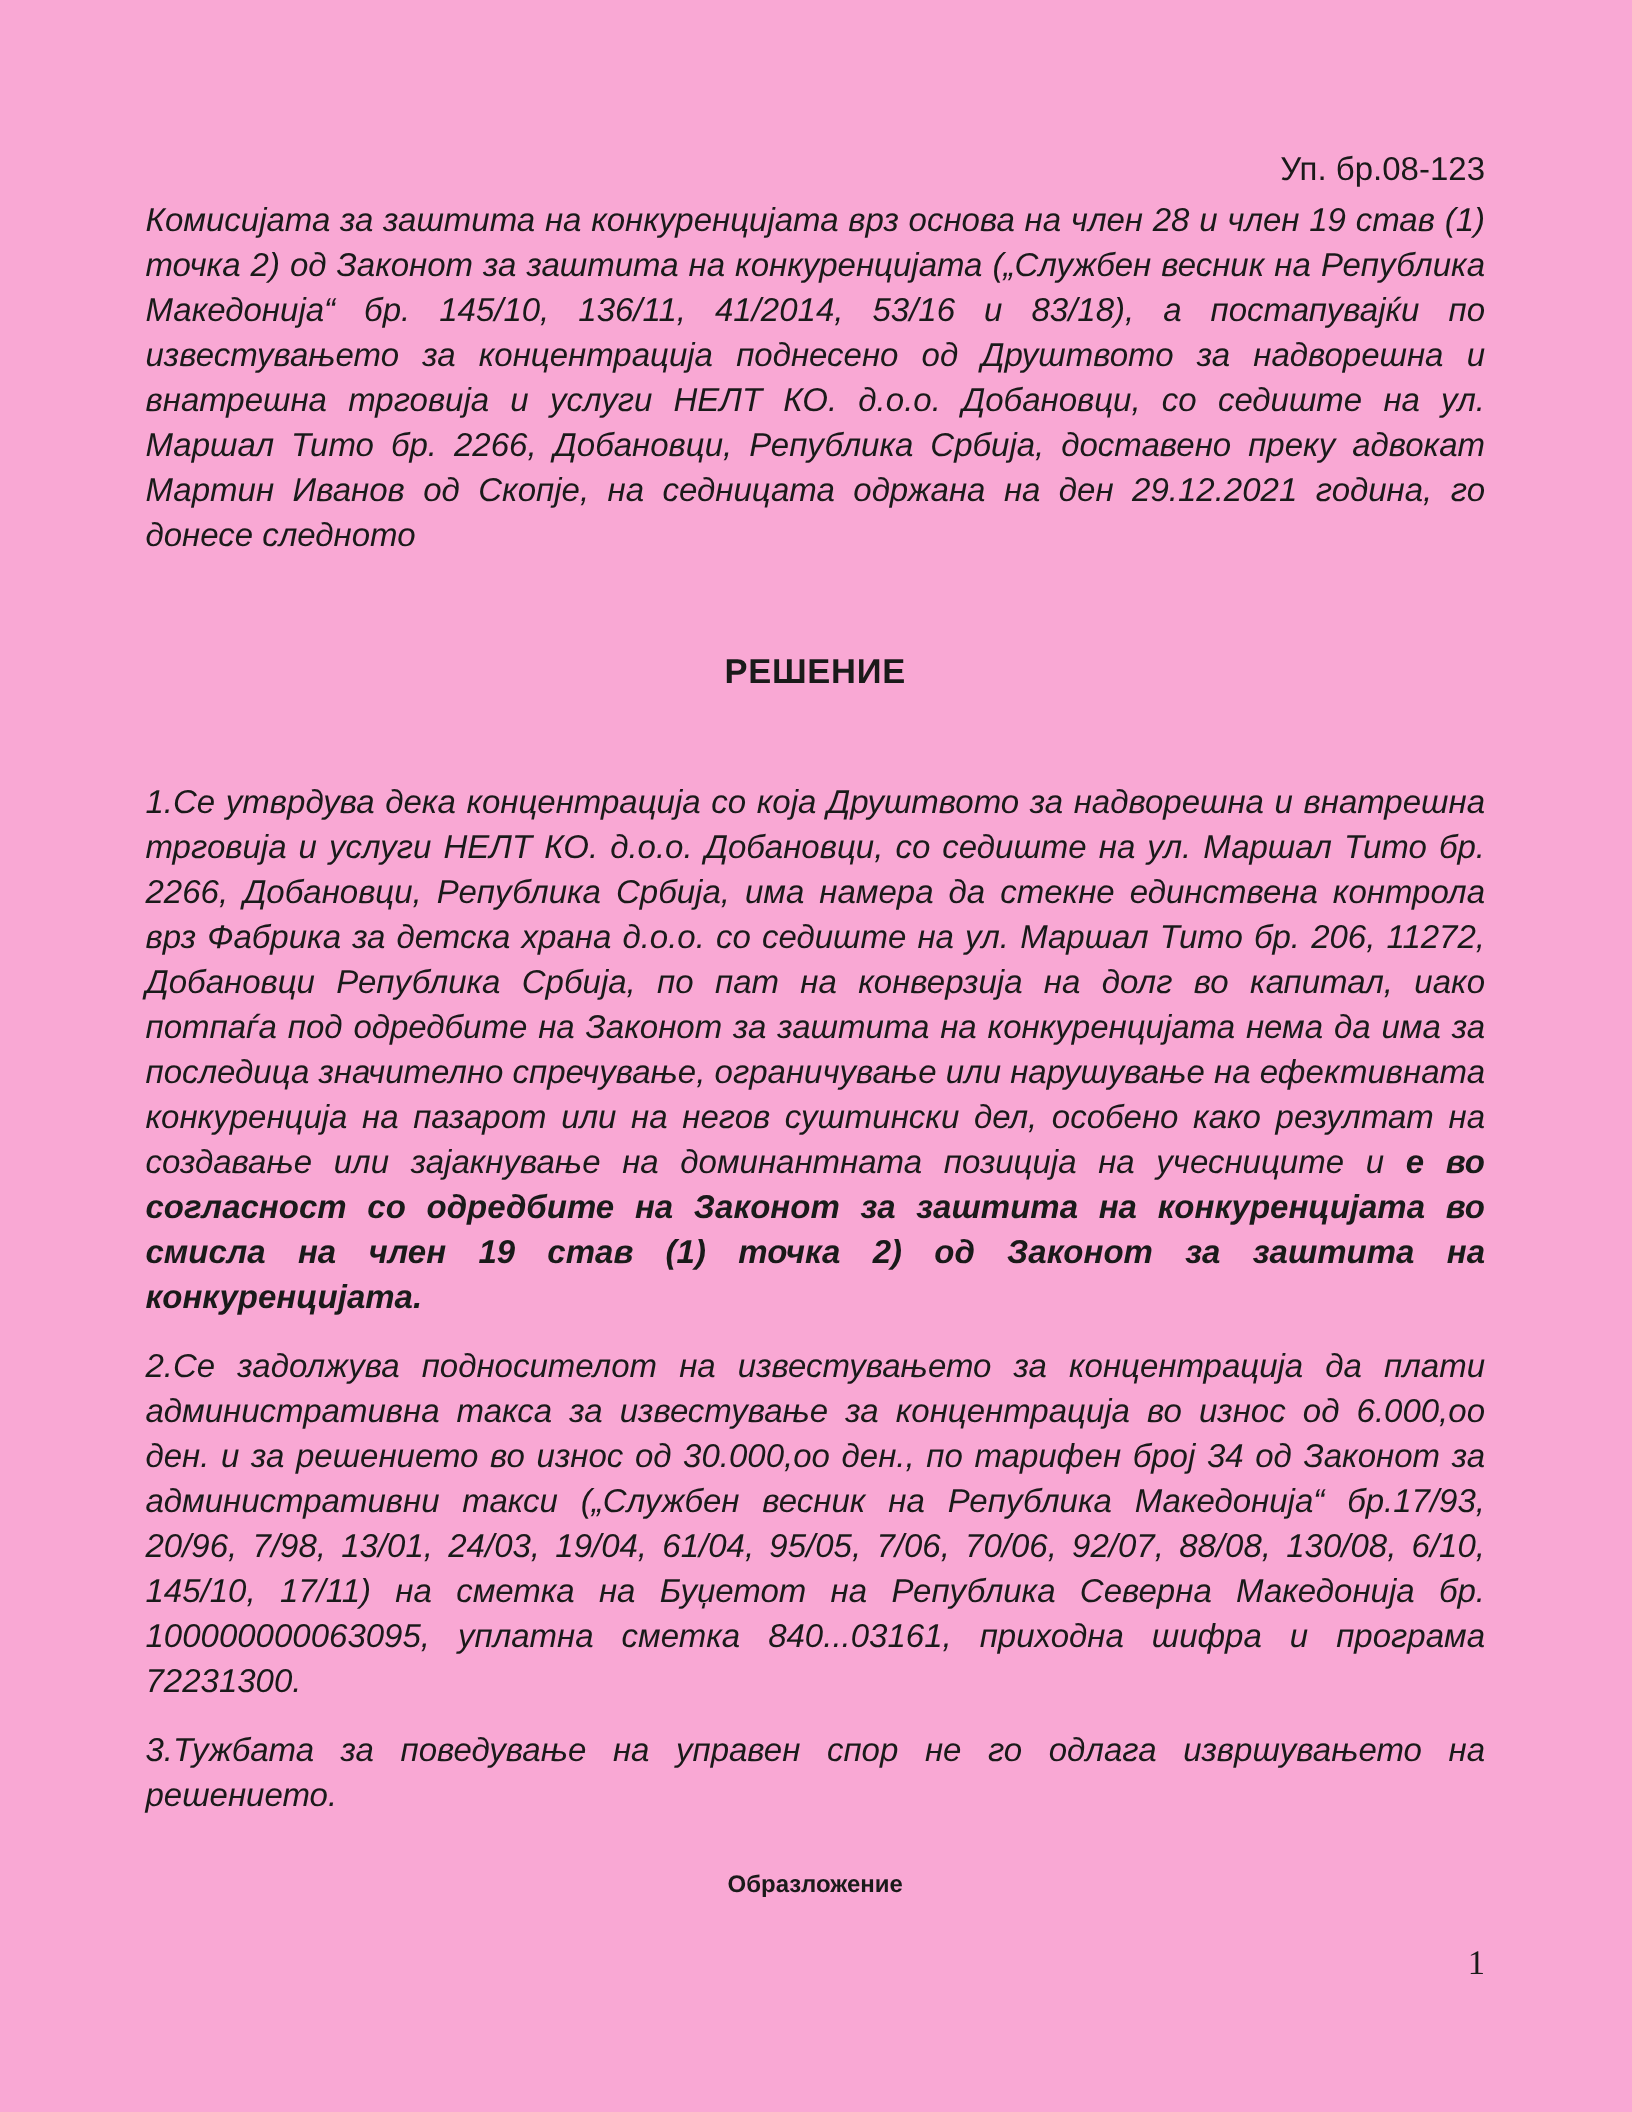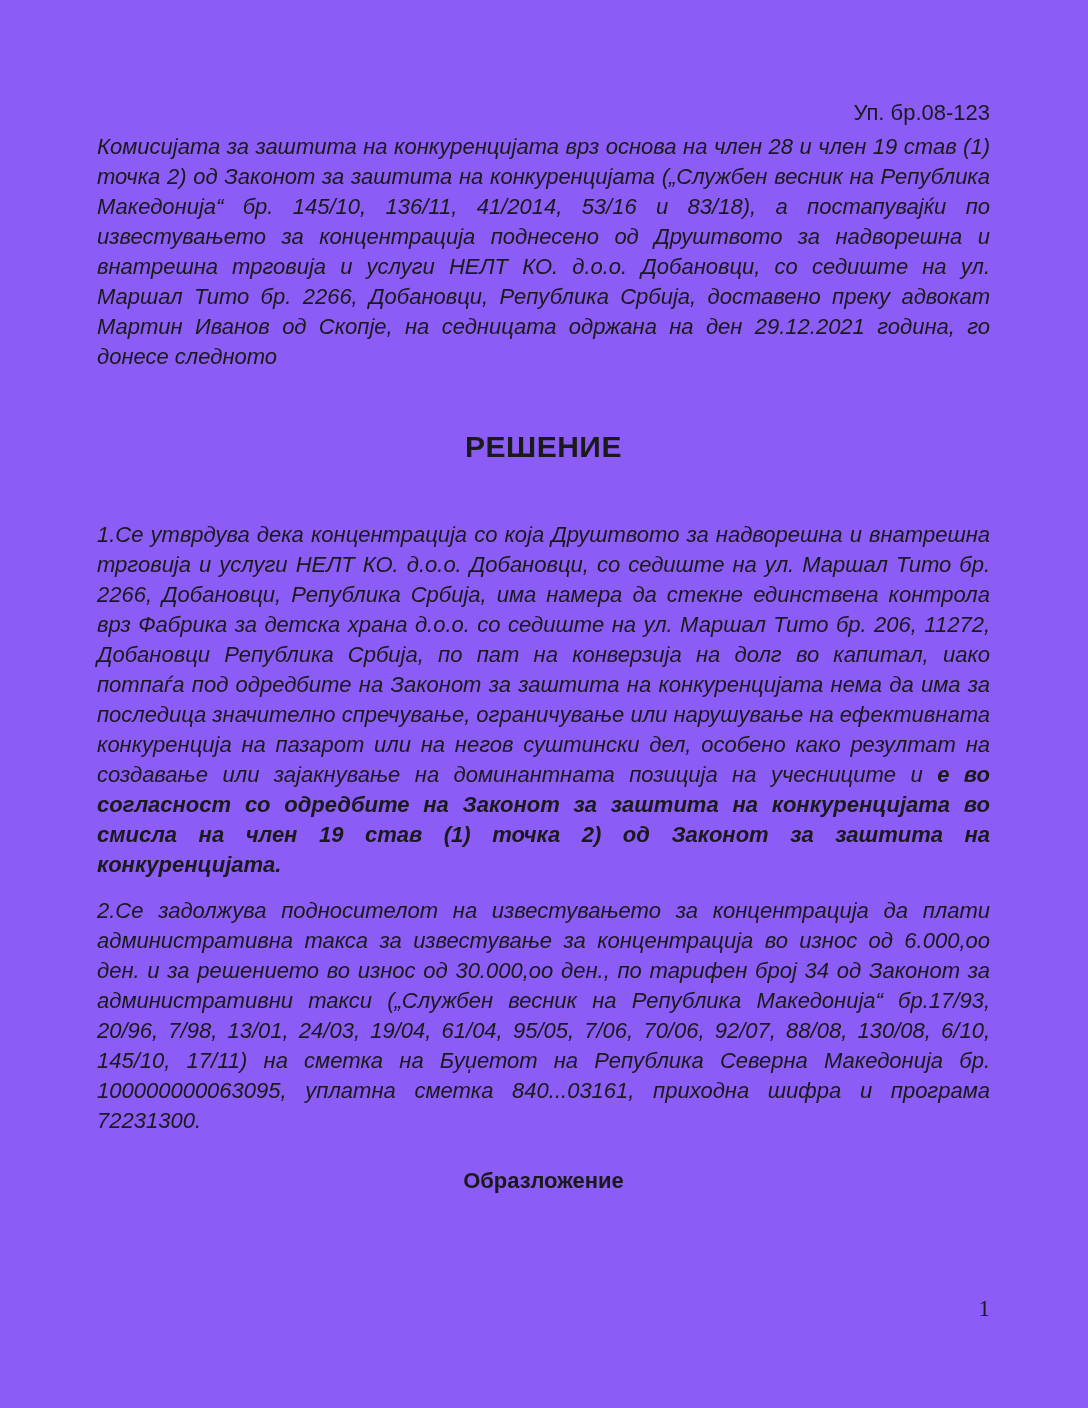--- a/index.html
+++ b/index.html
@@ -5,21 +5,21 @@
   html, body {
     margin: 0;
     padding: 0;
     background: #e8e8e8;
   }
   .page {
     position: relative;
     width: 1088px;
     height: 1408px;
     margin: 0 auto;
-    background: #8b5cf6;
+    background: #f9a8d4;
     box-sizing: border-box;
     padding: 98px 98px 0 97px;
     font-family: "Liberation Sans", "DejaVu Sans", sans-serif;
     font-size: 22px;
     line-height: 30px;
     color: #1a1a1a;
     overflow: hidden;
   }
   .case-number {
     text-align: right;
@@ -29,31 +29,31 @@
     margin: 0 0 16px 0;
     text-align: justify;
     font-style: italic;
   }
   p.body:last-of-type {
     margin-bottom: 0;
   }
   .heading-main {
     text-align: center;
     font-weight: bold;
-    font-size: 30px;
+    font-size: 23px;
     margin: 60px 0 58px 0;
     letter-spacing: 0.5px;
   }
   .bold-part {
     font-weight: bold;
   }
   .heading-secondary {
     text-align: center;
     font-weight: bold;
-    font-size: 22px;
+    font-size: 16px;
     margin: 30px 0 0 0;
   }
   .page-number {
     position: absolute;
     top: 1294px;
     right: 98px;
     font-family: "Liberation Serif", "DejaVu Serif", serif;
     font-size: 23px;
     color: #1a1a1a;
   }
@@ -66,18 +66,19 @@
   <div class="case-number">Уп. бр.08-123</div>
 
   <p class="body">Комисијата за заштита на конкуренцијата врз основа на член 28 и член 19 став (1) точка 2) од Законот за заштита на конкуренцијата („Службен весник на Република Македонија“ бр. 145/10, 136/11, 41/2014, 53/16 и 83/18), а постапувајќи по известувањето за концентрација поднесено од Друштвото за надворешна и внатрешна трговија и услуги НЕЛТ КО. д.о.о. Добановци, со седиште на ул. Маршал Тито бр. 2266, Добановци, Република Србија, доставено преку адвокат Мартин Иванов од Скопје, на седницата одржана на ден 29.12.2021 година, го донесе следното</p>
 
   <div class="heading-main">РЕШЕНИЕ</div>
 
   <p class="body"><span>1.Се утврдува дека концентрација со која Друштвото за надворешна и внатрешна трговија и услуги НЕЛТ КО. д.о.о. Добановци, со седиште на ул. Маршал Тито бр. 2266, Добановци, Република Србија, има намера да стекне единствена контрола врз Фабрика за детска храна д.о.о. со седиште на ул. Маршал Тито бр. 206, 11272, Добановци Република Србија, по пат на конверзија на долг во капитал, иако потпаѓа под одредбите на Законот за заштита на конкуренцијата нема да има за последица значително спречување, ограничување или нарушување на ефективната конкуренција на пазарот или на негов суштински дел, особено како резултат на создавање или зајакнување на доминантната позиција на учесниците и </span><span class="bold-part">е во согласност со одредбите на Законот за заштита на конкуренцијата во смисла на член 19 став (1) точка 2) од Законот за заштита на конкуренцијата.</span></p>
 
   <p class="body">2.Се задолжува подносителот на известувањето за концентрација да плати административна такса за известување за концентрација во износ од 6.000,оо ден. и за решението во износ од 30.000,оо ден., по тарифен број 34 од Законот за административни такси („Службен весник на Република Македонија“ бр.17/93, 20/96, 7/98, 13/01, 24/03, 19/04, 61/04, 95/05, 7/06, 70/06, 92/07, 88/08, 130/08, 6/10, 145/10, 17/11) на сметка на Буџетот на Република Северна Македонија бр. 100000000063095, уплатна сметка 840...03161, приходна шифра и програма 72231300.</p>
 
+  <p class="body">3.Тужбата за поведување на управен спор не го одлага извршувањето на решението.</p>
 
   <div class="heading-secondary">Образложение</div>
 
   <div class="page-number">1</div>
 
 </div>
 
 </body></html>

